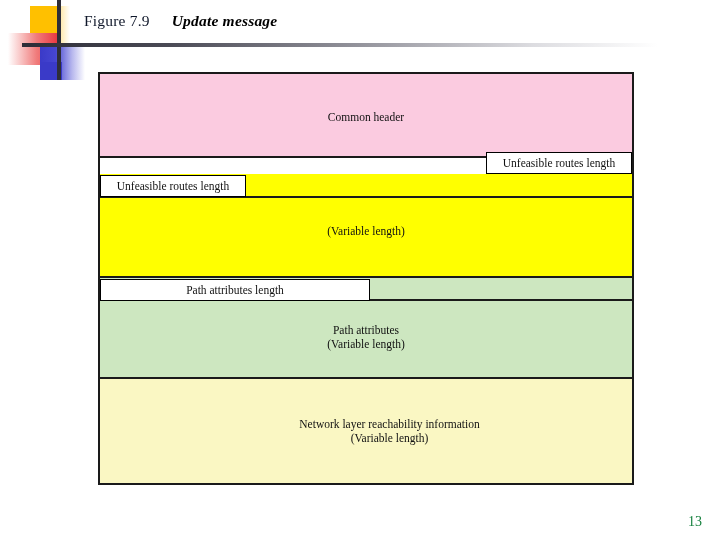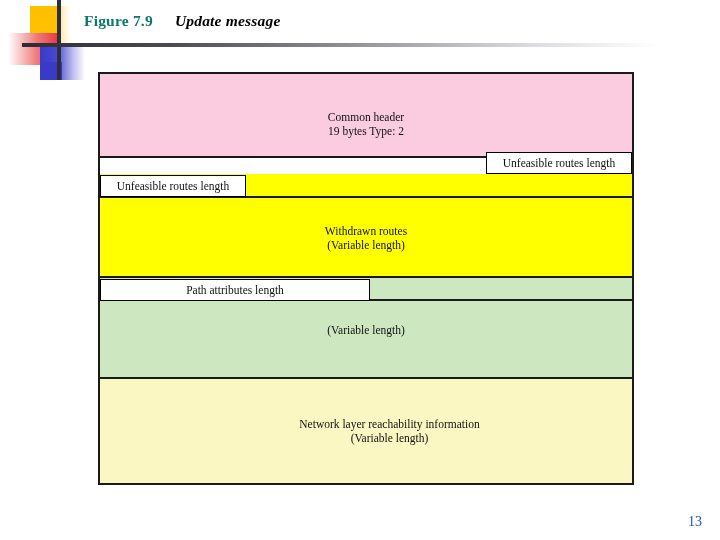--- a/index.html
+++ b/index.html
@@ -54,22 +54,22 @@
   }
 
   
   .title-wrap {
     position: absolute; left: 84px; top: 11px;
     white-space: nowrap;
     font-size: 15.5px;
     line-height: 20px;
   }
   .title-fig {
-    color: #0f766e;
-    font-weight: bold;
+    color: #0f172a;
+    font-weight: normal;
     font-family: "Liberation Serif", "DejaVu Serif", serif;
     letter-spacing: 0.2px;
   }
   .title-sub {
     color: #000000;
     font-weight: bold;
     font-style: italic;
     font-family: "Liberation Serif", "DejaVu Serif", serif;
     margin-left: 22px;
     letter-spacing: 0.2px;
@@ -172,21 +172,21 @@
   .callout-pathattr {
     left: 0px; top: 205px;
     width: 270px; height: 22px;
   }
 
   
   .page-number {
     position: absolute;
     right: 18px; bottom: 10px;
     font-size: 14px;
-    color: #1d4ed8;
+    color: #15803d;
     font-family: "Liberation Serif", "DejaVu Serif", serif;
   }
 </style>
 </head>
 <body>
 
 <div class="ornament">
   <div class="orn-gold"></div>
   <div class="orn-gold-solid"></div>
   <div class="orn-red"></div>
@@ -200,37 +200,36 @@
 
 <div class="title-wrap">
   <span class="title-fig">Figure 7.9</span><span class="title-sub">Update message</span>
 </div>
 
 <div class="diagram">
 
   <div class="band band-pink">
     <div class="band-text pink-label">
       <div>Common header</div>
-      <div>19 bytes   Type: 2</div>
     </div>
   </div>
 
   <div class="band band-labelrow1"></div>
 
   <div class="band band-yellow">
     <div class="band-text yellow-label">
-      <div>Withdrawn routes</div>
       <div>(Variable length)</div>
     </div>
   </div>
 
   <div class="band band-labelrow2"></div>
 
   <div class="band band-green">
     <div class="band-text green-label">
+      <div>Path attributes</div>
       <div>(Variable length)</div>
     </div>
   </div>
 
   <div class="band band-cream">
     <div class="band-text cream-label">
       <div>Network layer reachability information</div>
       <div>(Variable length)</div>
     </div>
   </div>

